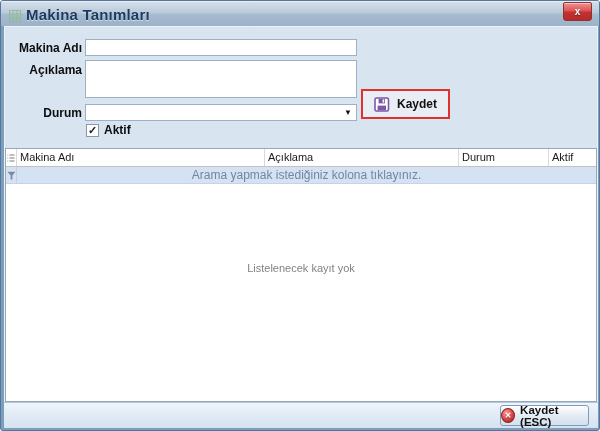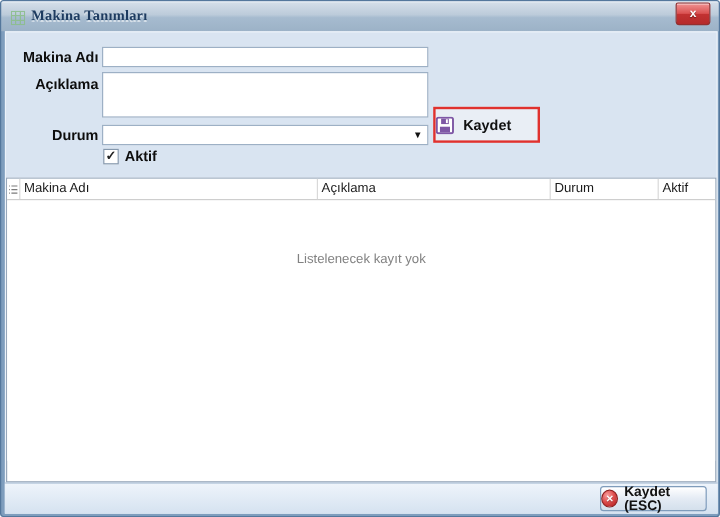--- a/index.html
+++ b/index.html
@@ -6,22 +6,22 @@
   html,body { width:600px; height:431px; font-family:"Liberation Sans",sans-serif; background:#fff; }
 
   .window { position:absolute; top:0; left:0; width:600px; height:431px;
             background:#7e9dbd; border:1px solid #54779c; border-radius:3px; overflow:hidden; }
 
   
   .titlebar { position:absolute; top:0; left:0; right:0; height:25px;
               background:linear-gradient(#d6e0ea 0%, #bccbda 45%, #a6bbcf 55%, #9cb2c7 100%);
               box-shadow:inset 0 1px 0 #e8eef4; }
   .title-icon { position:absolute; left:8px; top:7px; width:12px; height:12px; }
-  .title-text { position:absolute; left:25px; top:5px; font-size:12px; font-weight:bold;
-                color:#1d3b60; text-shadow:0 1px 0 rgba(255,255,255,.55); letter-spacing:.2px;font-family:Liberation Serif, serif; }
+  .title-text { position:absolute; left:25px; top:5px; font-size:15px; font-weight:bold;
+                color:#1d3b60; text-shadow:0 1px 0 rgba(255,255,255,.55); letter-spacing:.2px; }
   .close-btn { position:absolute; top:1px; right:7px; width:29px; height:19px;
                background:linear-gradient(#f09292 0%, #da5252 48%, #c23232 52%, #b52a2a 100%);
                border:1px solid #932f2f; border-radius:2px 2px 3px 3px;
                color:#fff; font-weight:bold; font-size:10px; text-align:center; line-height:17px;
                text-shadow:0 1px 1px rgba(0,0,0,.45); cursor:pointer;
                box-shadow:inset 0 1px 0 rgba(255,255,255,.45); }
 
   
   .content { position:absolute; top:25px; left:3px; width:594px; height:402px;
              background:#d9e4f1; box-shadow:inset 0 0 0 1px #ecf2f9;text-decoration:underline; }
@@ -31,21 +31,21 @@
   .txt { position:absolute; left:81px; width:272px; border:1px solid #9db0c5; background:#fff;
          font-family:"Liberation Sans",sans-serif; font-size:12px; padding:1px 3px; }
   #machine-input { top:13px; height:17px; }
   #desc-input   { top:34px; height:38px; resize:none; }
   .combo { position:absolute; left:81px; top:78px; width:272px; height:17px;
            border:1px solid #9db0c5; background:#fff; cursor:pointer; }
   .combo-arrow { position:absolute; right:4px; top:3px; font-size:8px; color:#111; }
 
   .save-btn { position:absolute; left:357px; top:63px; width:89px; height:30px;
               border:2px solid #e0312e; background:#e9eef5; display:flex; align-items:center;
-              gap:7px; cursor:pointer; }
+              justify-content:center; gap:7px; cursor:pointer; }
   .save-label { font-size:12px; font-weight:bold; color:#111; }
 
   .check-row { position:absolute; left:82px; top:97px; display:flex; align-items:center; cursor:pointer; }
   .checkbox { width:13px; height:13px; background:#fff; border:1px solid #8598ad;
               font-size:11px; line-height:11px; text-align:center; font-weight:bold; color:#222; }
   .check-label { margin-left:5px; font-size:12px; font-weight:bold; color:#0d0d0d; }
 
   
   .grid { position:absolute; left:1px; top:122px; width:592px; height:254px;
           background:#fff; border:1px solid #97a7ba; }
@@ -54,21 +54,21 @@
   .hcell { border-right:1px solid #d9d9d9; padding:2px 3px 0 3px; white-space:nowrap; overflow:hidden; }
   .ind { width:11px; flex:0 0 11px; display:flex; align-items:center; justify-content:center; padding:0; }
   .c1 { width:248px; flex:0 0 248px; }
   .c2 { width:194px; flex:0 0 194px; }
   .c3 { width:90px;  flex:0 0 90px; }
   .c4 { flex:1; border-right:none; }
   .filter-row { display:flex; height:17px; background:#d4e2f4; border-bottom:1px solid #c3d4e8;
                 font-size:12px; color:#72879f; }
   .filter-cell { flex:1; text-align:center; line-height:16px; white-space:nowrap; overflow:hidden; }
   .grid-body { height:217px; background:#fff; }
-  .empty-msg { text-align:center; padding-top:43px; font-size:11px; color:#828282; }
+  .empty-msg { text-align:center; padding-top:78px; font-size:11px; color:#828282; }
 
   
   .bottombar { position:absolute; left:0; bottom:0; width:594px; height:26px;
                background:linear-gradient(#eef4fb, #d5e2f0); border-top:1px solid #b4c6da; }
   .kapat-btn { position:absolute; right:9px; top:2px; width:89px; height:21px;
                display:flex; align-items:center; justify-content:center; gap:5px;
                background:linear-gradient(#ffffff, #e4ebf4 50%, #d4e0ec);
                border:1px solid #7f9cbb; border-radius:3px; cursor:pointer;
                box-shadow:inset 0 1px 0 #fff; }
   .kapat-label { font-size:11.5px; font-weight:bold; color:#111; }
@@ -144,20 +144,28 @@
                 <line x1="0.5" y1="5" x2="1.2" y2="5"></line>
               <line x1="0.5" y1="8" x2="1.2" y2="8"></line>
             </g>
           </svg>
         </div>
         <div class="hcell c1">Makina Adı</div>
         <div class="hcell c2">Açıklama</div>
         <div class="hcell c3">Durum</div>
         <div class="hcell c4">Aktif</div>
       </div>
+      <div class="filter-row">
+        <div class="hcell ind" style="border-right:1px solid #c0d2e6">
+          <svg width="9" height="9" viewBox="0 0 9 9">
+            <polygon points="0.5,0.8 8.5,0.8 5.4,4.4 5.4,8.4 3.6,8.4 3.6,4.4" fill="#7a8aa0"></polygon>
+          </svg>
+        </div>
+        <div class="filter-cell">Arama yapmak istediğiniz kolona tıklayınız.</div>
+      </div>
       <div class="grid-body">
         <div class="empty-msg">Listelenecek kayıt yok</div>
       </div>
     </div>
 
     <div class="bottombar">
       <div class="kapat-btn">
         <span class="red-circle">
           <span>✕</span>
         </span>

